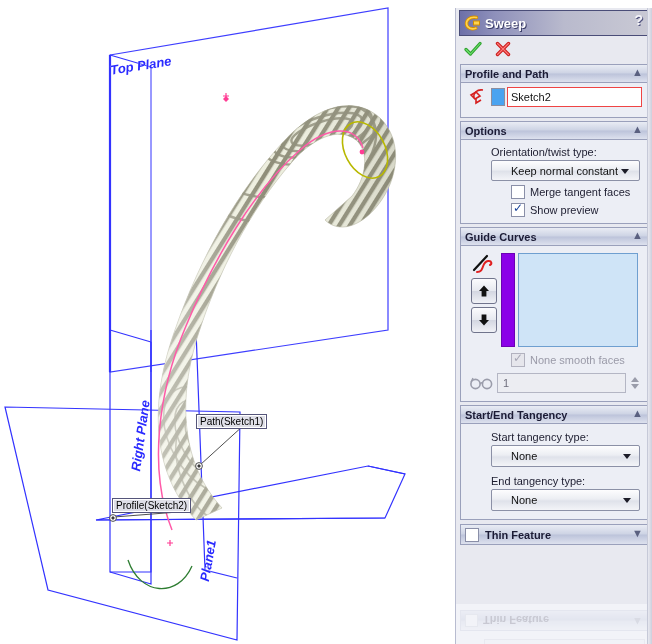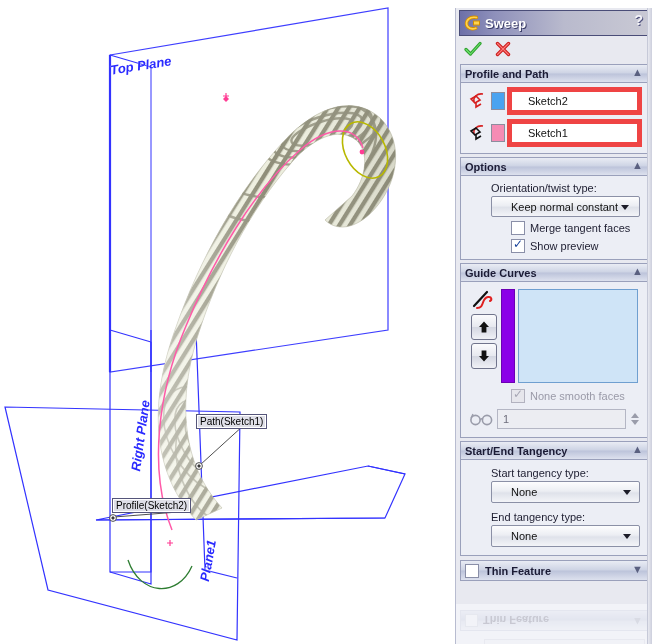--- a/index.html
+++ b/index.html
@@ -60,22 +60,22 @@
     padding:0 4px;font-weight:bold;font-size:11px;color:#1b1b35;
     cursor:pointer;position:relative;
   }
   .sec-header .chev{position:absolute;right:5px;top:1px;color:#5a6080;font-size:11px;font-weight:bold;}
   .sec-body{padding:4px 6px 6px 6px;}
 
   .row{display:flex;align-items:center;margin-bottom:4px;}
   .selicon{width:24px;height:20px;flex:0 0 auto;}
   .swatch{width:12px;height:16px;flex:0 0 auto;border:1px solid #8d8d9e;}
   .selfield{
-    flex:1 1 auto;height:18px;background:#fff;border:5px solid #ef4444;
-    margin-left:2px;display:flex;align-items:center;padding-left:16px;
+    flex:1 1 auto;height:18px;background:#fff;border:1px solid #ef4444;
+    margin-left:2px;display:flex;align-items:center;padding-left:3px;
     font-size:11px;color:#111;font-family:"Liberation Sans",sans-serif;
   }
 
   .lbl{font-size:11px;color:#1d1d30;margin:2px 0 2px 24px;}
   .lbl.indent{margin-left:26px;}
 
   .combo{
     position:relative;height:19px;margin-left:24px;margin-right:2px;
     background:linear-gradient(to bottom,#fdfdfe 0%,#eceef3 45%,#dfe2ea 55%,#f3f4f8 100%);
     border:1px solid #8b90a6;border-radius:2px;
@@ -335,31 +335,20 @@
             <svg width="24" height="20" viewBox="0 0 24 20">
               <path d="M16 3 C10 2,6 6,7 11" fill="none" stroke="#d61f1f" stroke-width="1.6"></path>
               <path d="M4 8 L9 5 L13 9 L8 12 Z" fill="none" stroke="#d61f1f" stroke-width="1.6"></path>
               <path d="M9 12 L9 16 L14 13" fill="none" stroke="#d61f1f" stroke-width="1.6"></path>
             </svg>
           </span>
           <span class="swatch" style="background:#4aa3f0"></span>
           <span class="selfield">Sketch2</span>
         </div>
 
-        <div class="row" style="margin-bottom:0">
-          <span class="selicon">
-            <svg width="24" height="20" viewBox="0 0 24 20">
-              <path d="M16 3 C10 2,6 6,7 11" fill="none" stroke="#d61f1f" stroke-width="1.6"></path>
-              <path d="M4 8 L9 5 L13 9 L8 12 Z" fill="none" stroke="#111" stroke-width="1.6"></path>
-              <path d="M9 12 L9 16 L14 13" fill="none" stroke="#111" stroke-width="1.6"></path>
-            </svg>
-          </span>
-          <span class="swatch" style="background:#f58bb4"></span>
-          <span class="selfield">Sketch1</span>
-        </div>
 
       </div>
     </div>
 
     <div class="section">
       <div class="sec-header">
         <span>Options</span>
         <span class="chev">▲</span>
       </div>
       <div class="sec-body">

